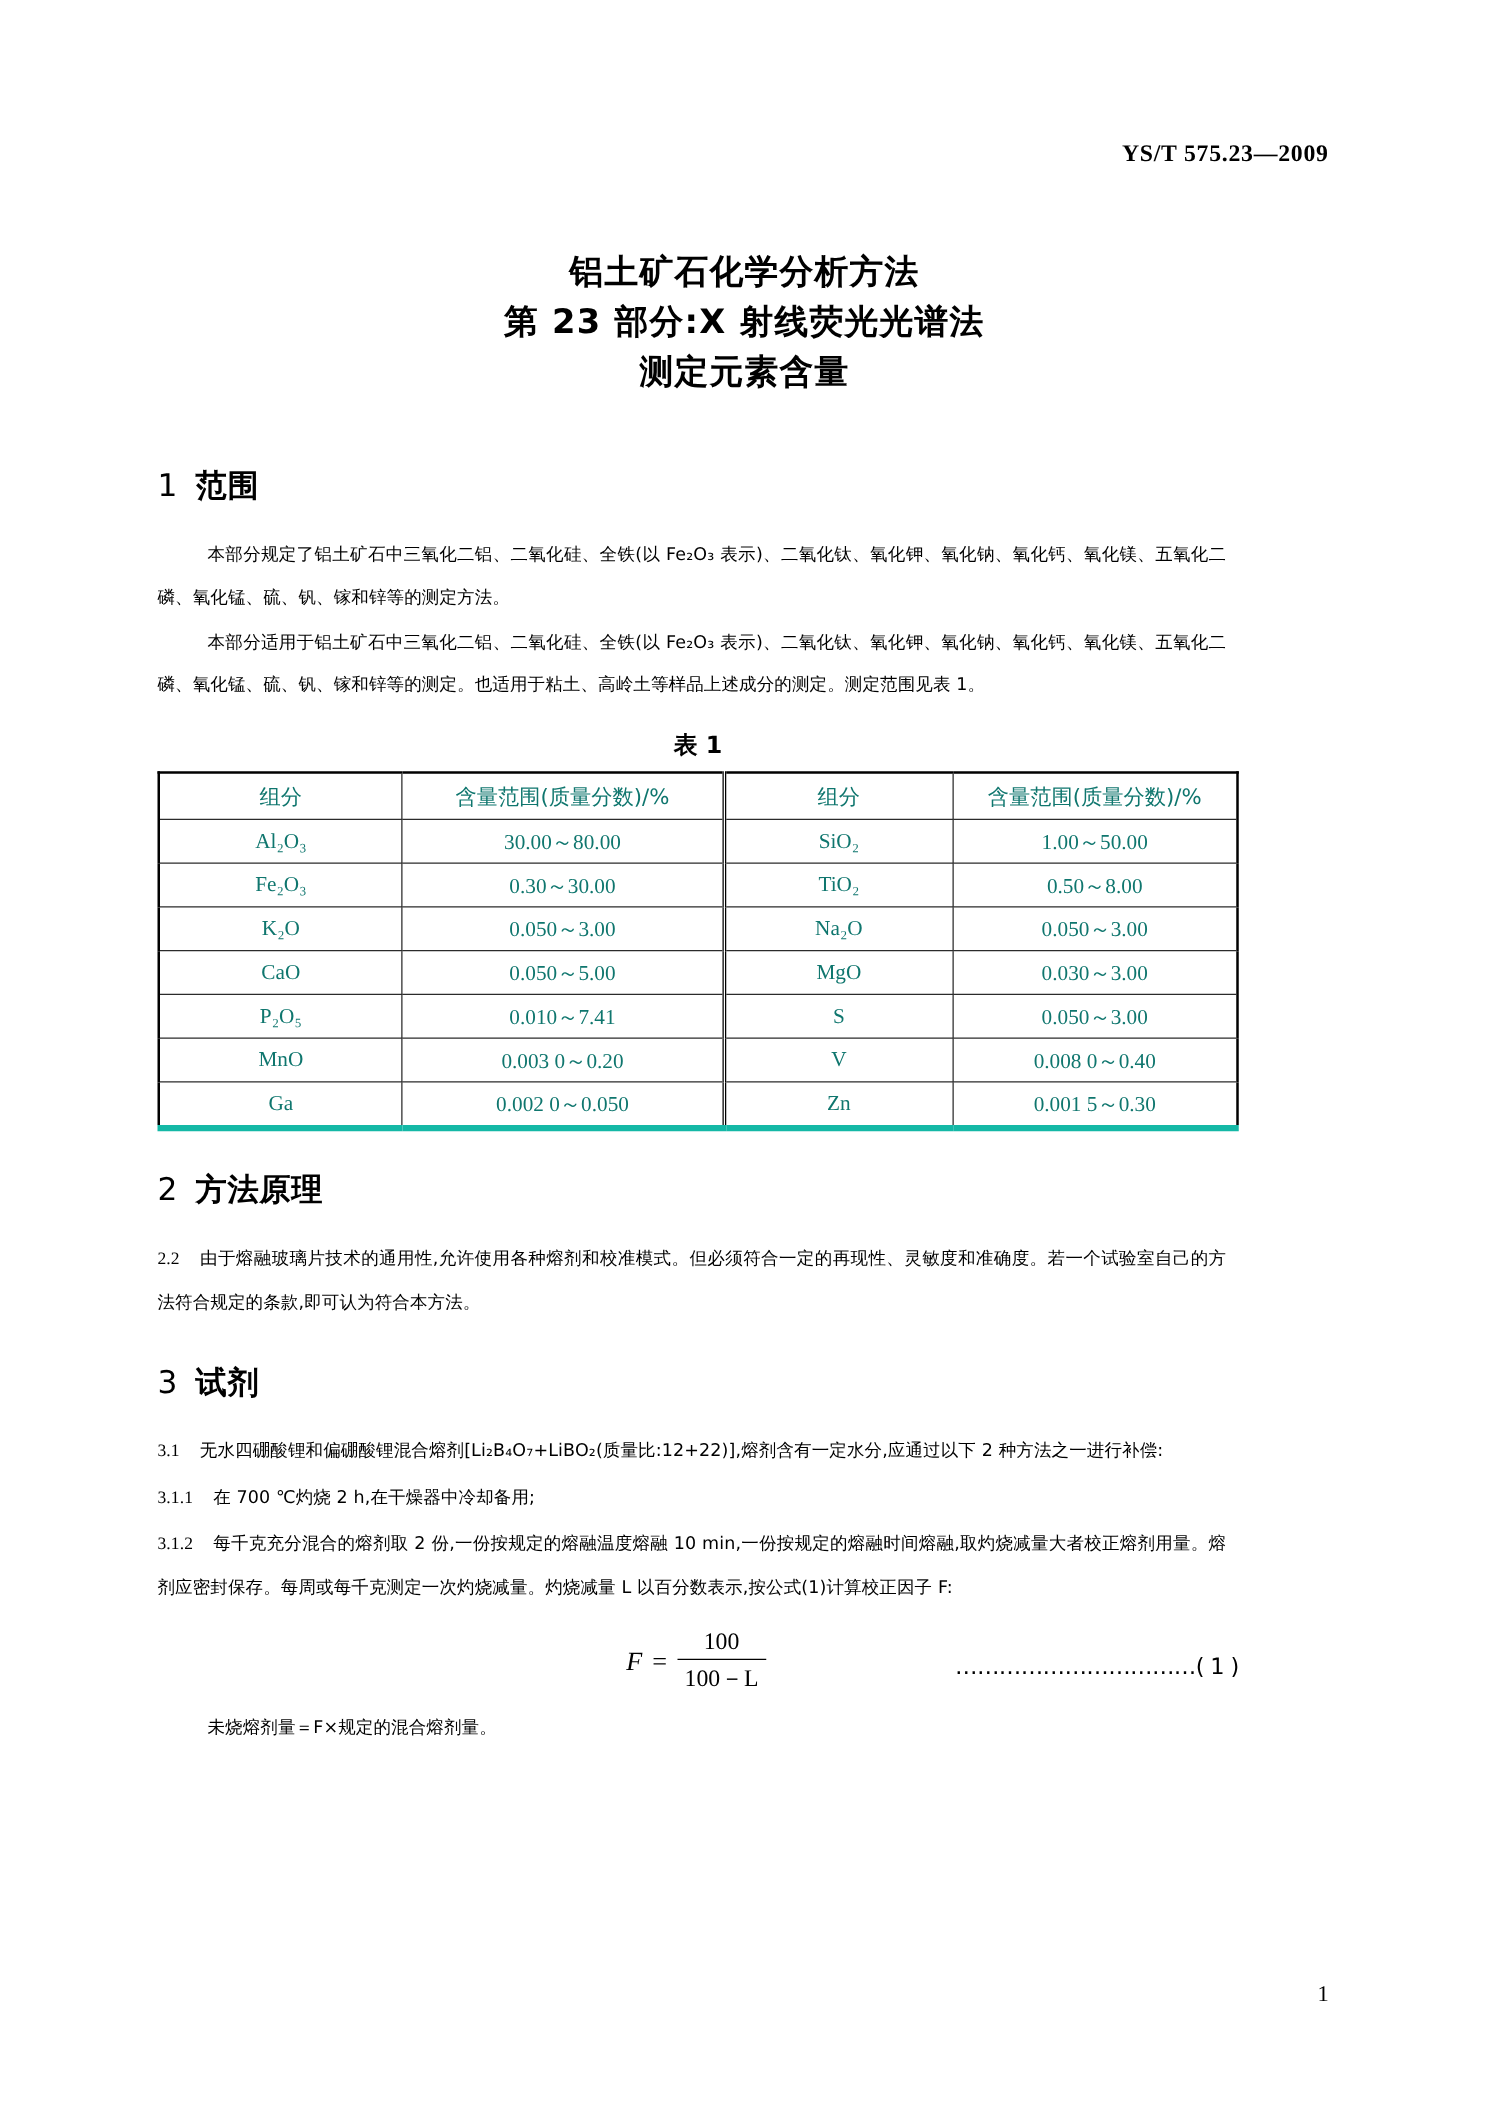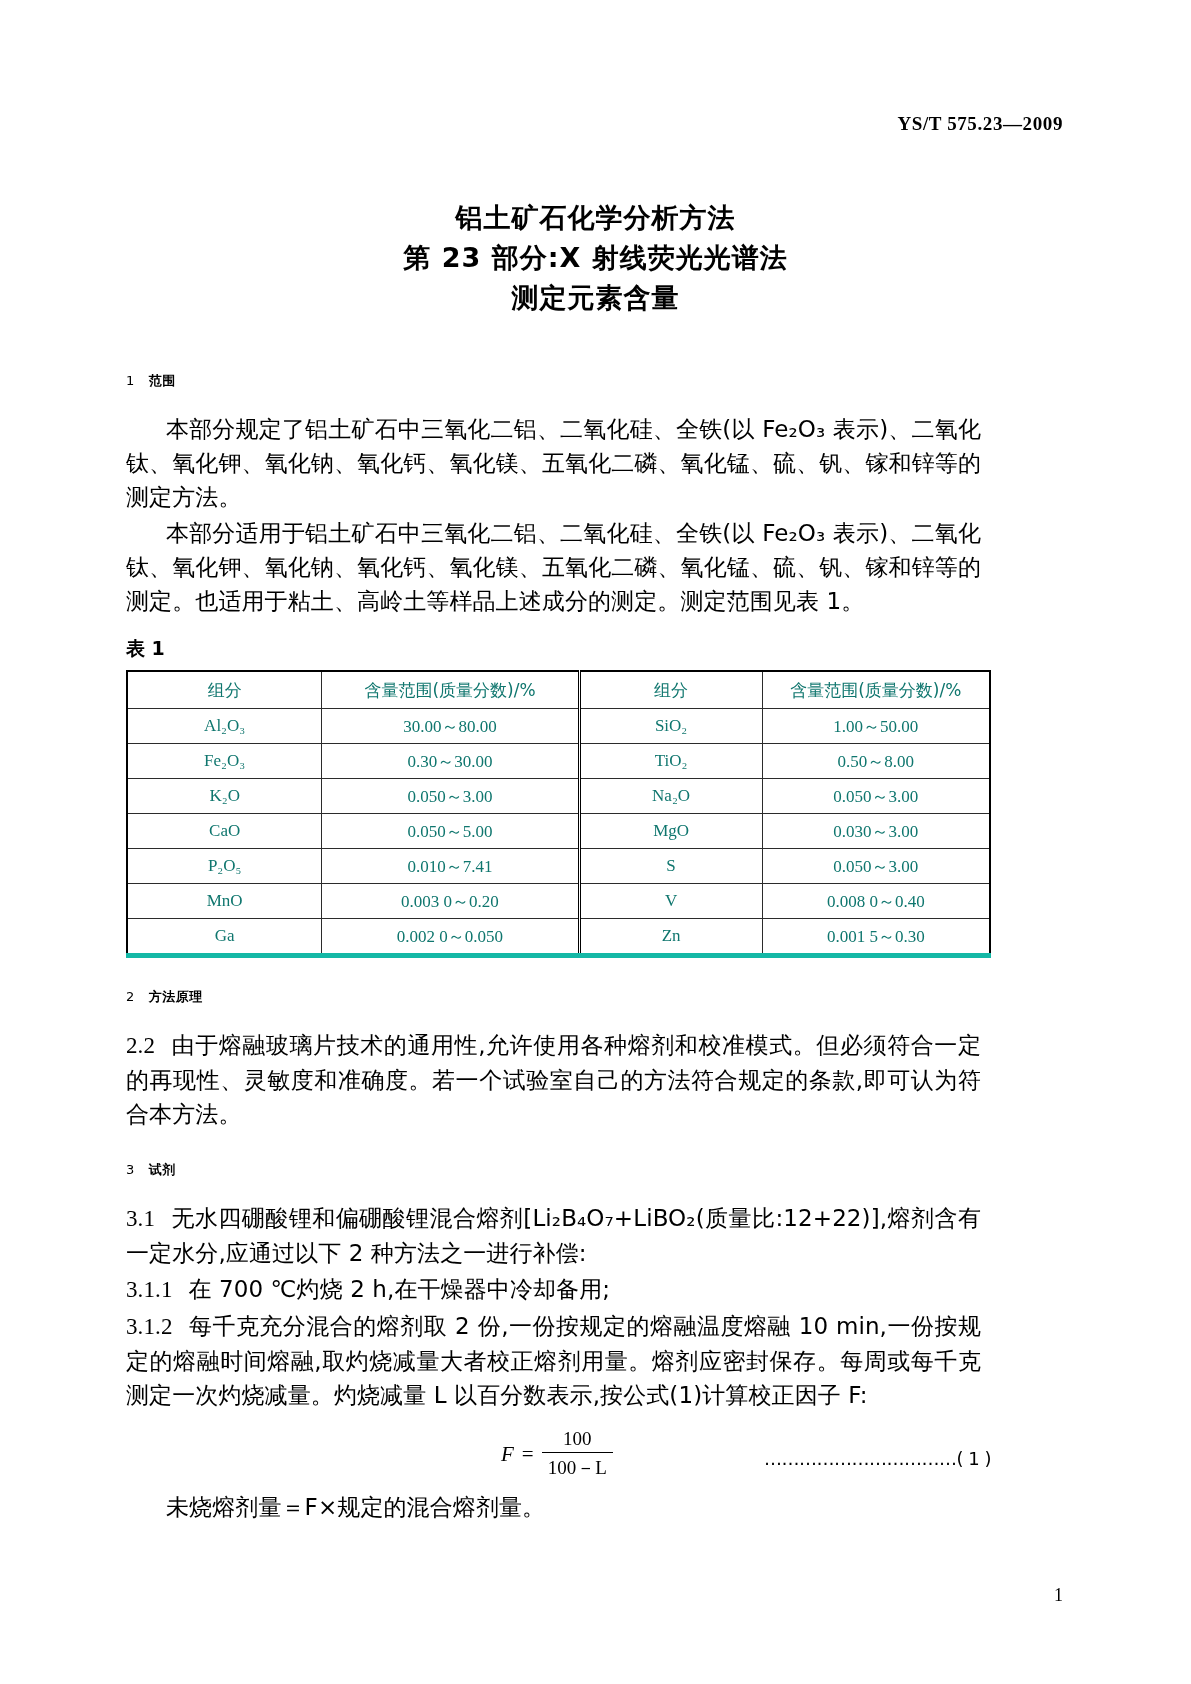--- a/index.html
+++ b/index.html
@@ -52,50 +52,51 @@
   
   .content {
     position: absolute;
     top: 372px;
     left: 126px;
     width: 865px;
   }
 
   h2.section {
     font-family: "DejaVu Sans", "Liberation Sans", sans-serif;
-    font-size: 13px;
+    font-size: 25px;
     font-weight: bold;
     margin: 0 0 22px 0;
     letter-spacing: 0.5px;
   }
   h2.section .num {
     font-weight: normal;
     margin-right: 14px;
   }
   h2.sec-gap { margin-top: 30px; }
 
   p.para {
     font-family: "DejaVu Sans", "Liberation Sans", sans-serif;
-    font-size: 23px;
+    font-size: 14px;
     line-height: 34px;
     margin: 0 10px 2px 0;
     text-align: justify;
     letter-spacing: 0.1px;
   }
   p.indent { text-indent: 40px; }
   p.numbered .lbl {
     font-family: "Liberation Serif", "DejaVu Serif", serif;
     margin-right: 16px;
   }
 
   
   .table-caption {
     font-family: "DejaVu Sans", "Liberation Sans", sans-serif;
     font-size: 19px;
     font-weight: bold;
+    text-align: center;
     margin: 18px 0 8px 0;
   }
   table.tbl {
     border-collapse: collapse;
     width: 865px;
     table-layout: fixed;
     font-family: "Liberation Serif", "DejaVu Serif", serif;
   }
   table.tbl td, table.tbl th {
     border: 1px solid #2b2b2b;

